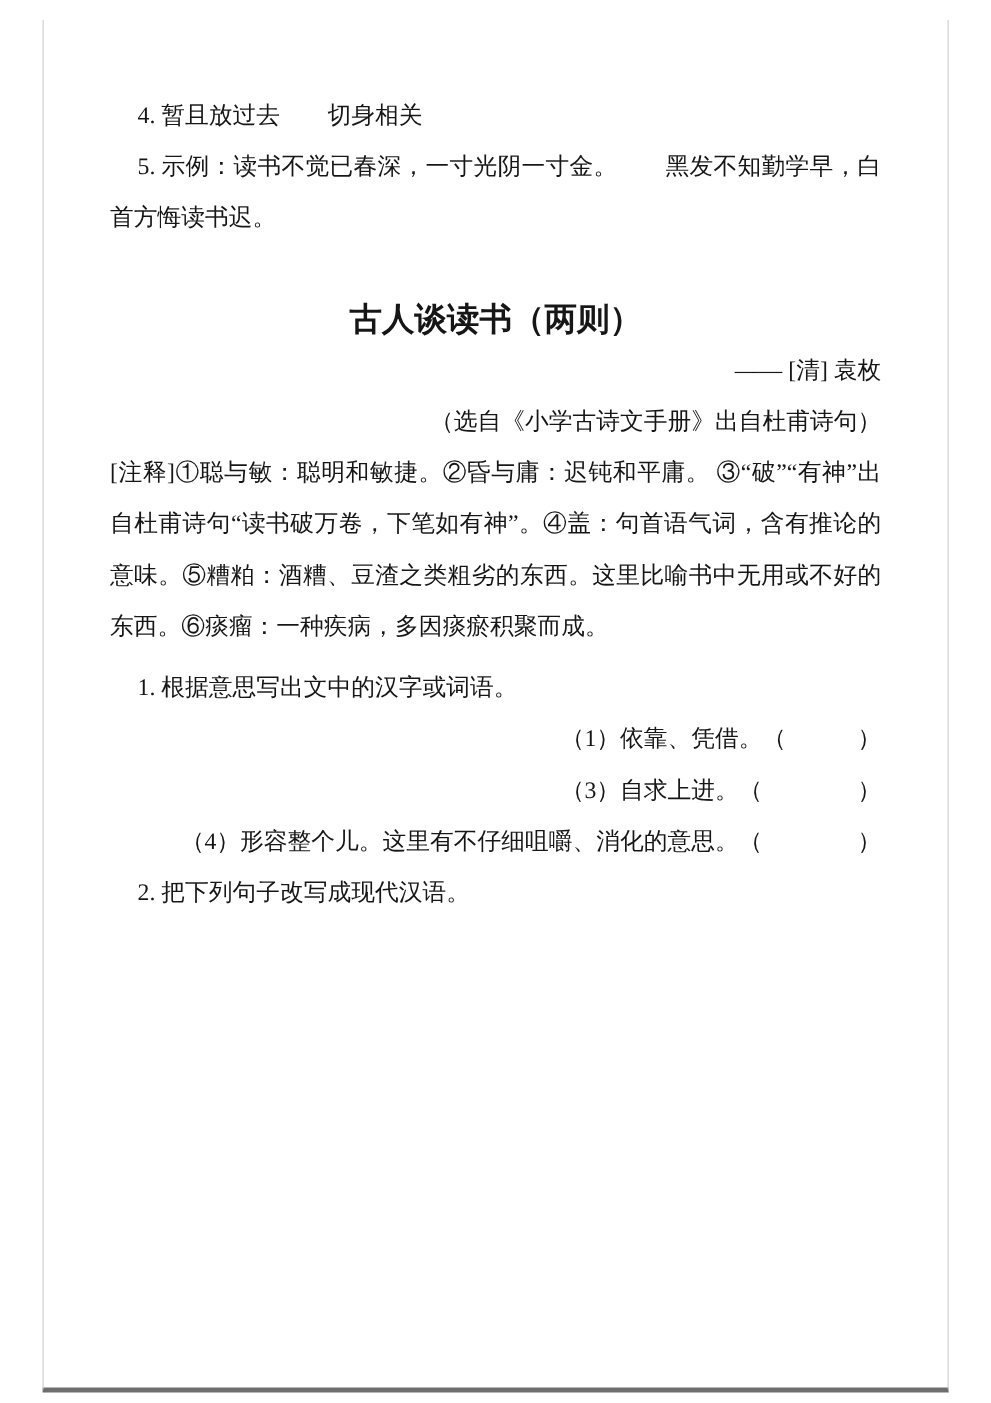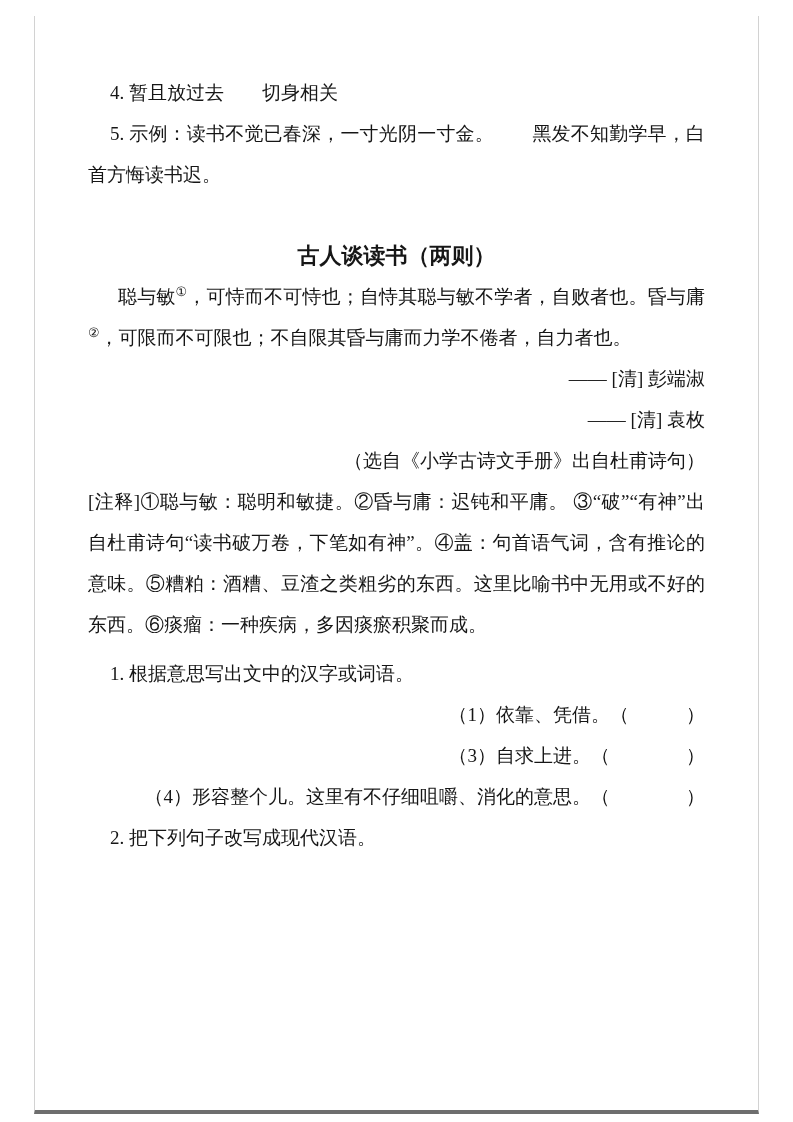--- a/index.html
+++ b/index.html
@@ -34,21 +34,21 @@
     white-space: pre-wrap;
   }
   .para { text-align: justify; }
   .indent-num  { text-indent: 22px; }
   .indent-para { text-indent: 30px; }
   .indent-sub  { text-indent: 28px; text-align: right; }
   .right { text-align: right; }
   .title {
     text-align: center;
     font-weight: bold;
-    font-size: 22px;
+    font-size: 26px;
     line-height: 41px;
     margin-top: 40px;
   }
   .q-first { margin-top: 8px; }
   sup { font-size: 0.68em; vertical-align: super; line-height: 0; }
   .ul { text-decoration: underline; text-underline-offset: 5px; text-decoration-thickness: 1.5px; }
 </style>
 </head>
 <body>
 
@@ -56,23 +56,21 @@
   <div class="frame"></div>
 
   <div class="content">
 
     <p class="line indent-num">4. 暂且放过去　　切身相关</p>
 
     <p class="para indent-num">5. 示例：读书不觉已春深，一寸光阴一寸金。　　黑发不知勤学早，白首方悔读书迟。</p>
 
     <h2 class="title">古人谈读书（两则）</h2>
 
-    <p class="para indent-para">聪与敏<sup>①</sup>，可恃而不可恃也；自恃其聪与敏不学者，自败者也。昏与庸<sup>②</sup>，可限而不可限也；不自限其昏与庸而力学不倦者，自力者也。</p>
 
-    <p class="line right">—— [清] 彭端淑</p>
 
 
     <p class="line right">—— [清] 袁枚</p>
 
     <p class="line right">（选自《小学古诗文手册》出自杜甫诗句）</p>
 
     <p class="para">[注释]①聪与敏：聪明和敏捷。②昏与庸：迟钝和平庸。 ③“破”“有神”出自杜甫诗句“读书破万卷，下笔如有神”。④盖：句首语气词，含有推论的意味。⑤糟粕：酒糟、豆渣之类粗劣的东西。这里比喻书中无用或不好的东西。⑥痰瘤：一种疾病，多因痰瘀积聚而成。</p>
 
     <p class="line indent-num q-first">1. 根据意思写出文中的汉字或词语。</p>
 

